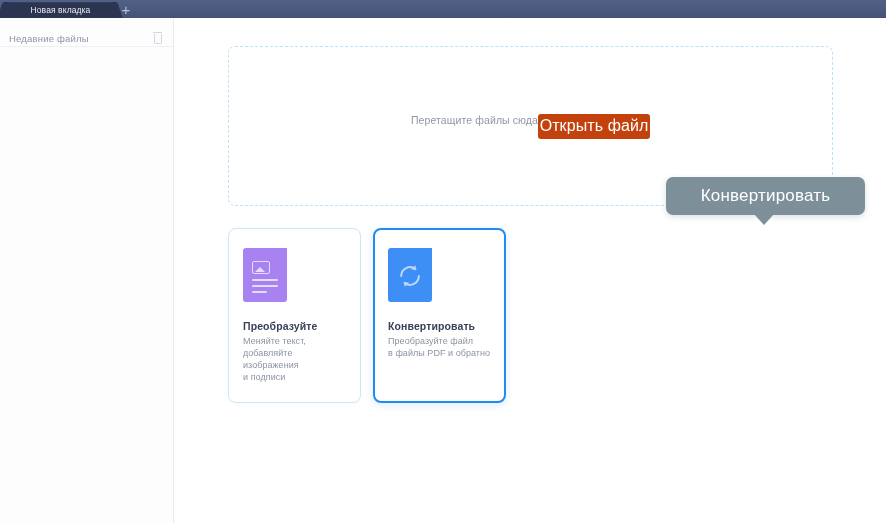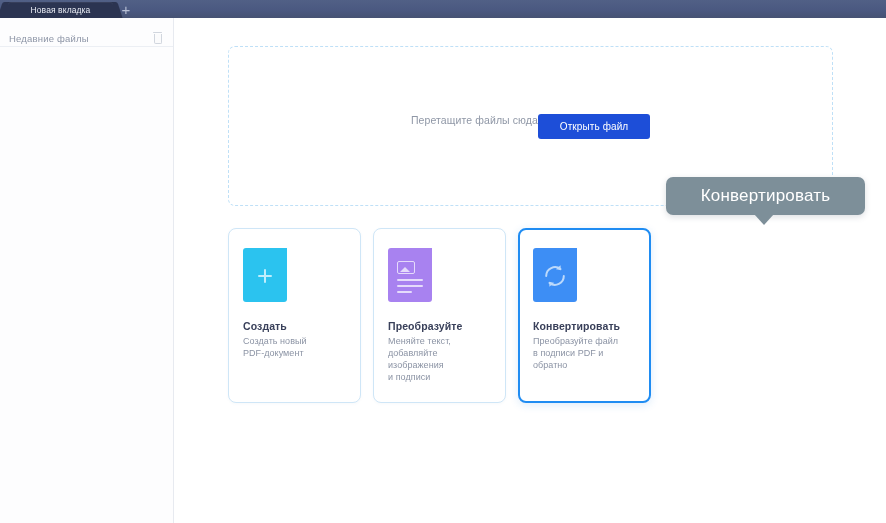--- a/index.html
+++ b/index.html
@@ -78,22 +78,22 @@
     position:absolute; left:54px; top:28px; width:605px; height:160px;
     border:1.5px dashed #bfe0f7; border-radius:7px;
     background:#ffffff;
     display:flex; flex-direction:row; align-items:center; justify-content:center;
   }
   .drop-text {
     font-size:10.5px; color:#8f97a6; margin-bottom:12px; letter-spacing:.1px;
   }
   .open-btn {
     width:112px; height:25px; border-radius:3px;
-    background:#1d4ed8;
-    color:#fff; font-size:10px; letter-spacing:.1px;
+    background:#c2410c;
+    color:#fff; font-size:16px; letter-spacing:.1px;
     display:flex; align-items:center; justify-content:center;
     border:none; cursor:pointer;
     font-family:"Liberation Sans","DejaVu Sans",sans-serif;
   }
 
   
   .cards {
     position:absolute; left:54px; top:210px; width:605px; height:175px;
     display:flex; gap:12px;
   }
@@ -224,34 +224,20 @@
 
   <div class="main">
 
     <div class="dropzone">
       <div class="drop-text">Перетащите файлы сюда</div>
       <button class="open-btn">Открыть файл</button>
     </div>
 
     <div class="cards">
 
-      <div class="card">
-        <div class="card-icon">
-          <div class="doc doc-create">
-            <span class="fold"></span>
-            <span class="plus-v"></span>
-            <span class="plus-h"></span>
-          </div>
-        </div>
-        <div class="card-title">Создать</div>
-        <div class="card-desc">
-          <div>Создать новый</div>
-          <div>PDF-документ</div>
-        </div>
-      </div>
 
       <div class="card">
         <div class="card-icon">
           <div class="doc doc-edit">
             <span class="fold"></span>
             <span class="img-box"></span>
             <span class="line l1"></span>
             <span class="line l2"></span>
             <span class="line l3"></span>
           </div>
@@ -273,21 +259,21 @@
               <path d="M4.2 13a8.8 8.8 0 0 1 14.3-6.9" fill="none" stroke="#bcd9fb" stroke-width="2" stroke-linecap="round"></path>
               <path d="M21.8 13a8.8 8.8 0 0 1-14.3 6.9" fill="none" stroke="#bcd9fb" stroke-width="2" stroke-linecap="round"></path>
               <path d="M18.6 2.2 L18.6 7.0 L13.9 6.3 Z" fill="#bcd9fb"></path>
               <path d="M7.4 23.8 L7.4 19.0 L12.1 19.7 Z" fill="#bcd9fb"></path>
             </svg>
           </div>
         </div>
         <div class="card-title">Конвертировать</div>
         <div class="card-desc">
           <div>Преобразуйте файл</div>
-          <div>в подписи PDF и обратно</div>
+          <div>в файлы PDF и обратно</div>
         </div>
       </div>
 
     </div>
 
     <div class="tooltip">
       <span class="tooltip-label">Конвертировать</span>
     </div>
     <div class="tooltip-arrow"></div>
 

